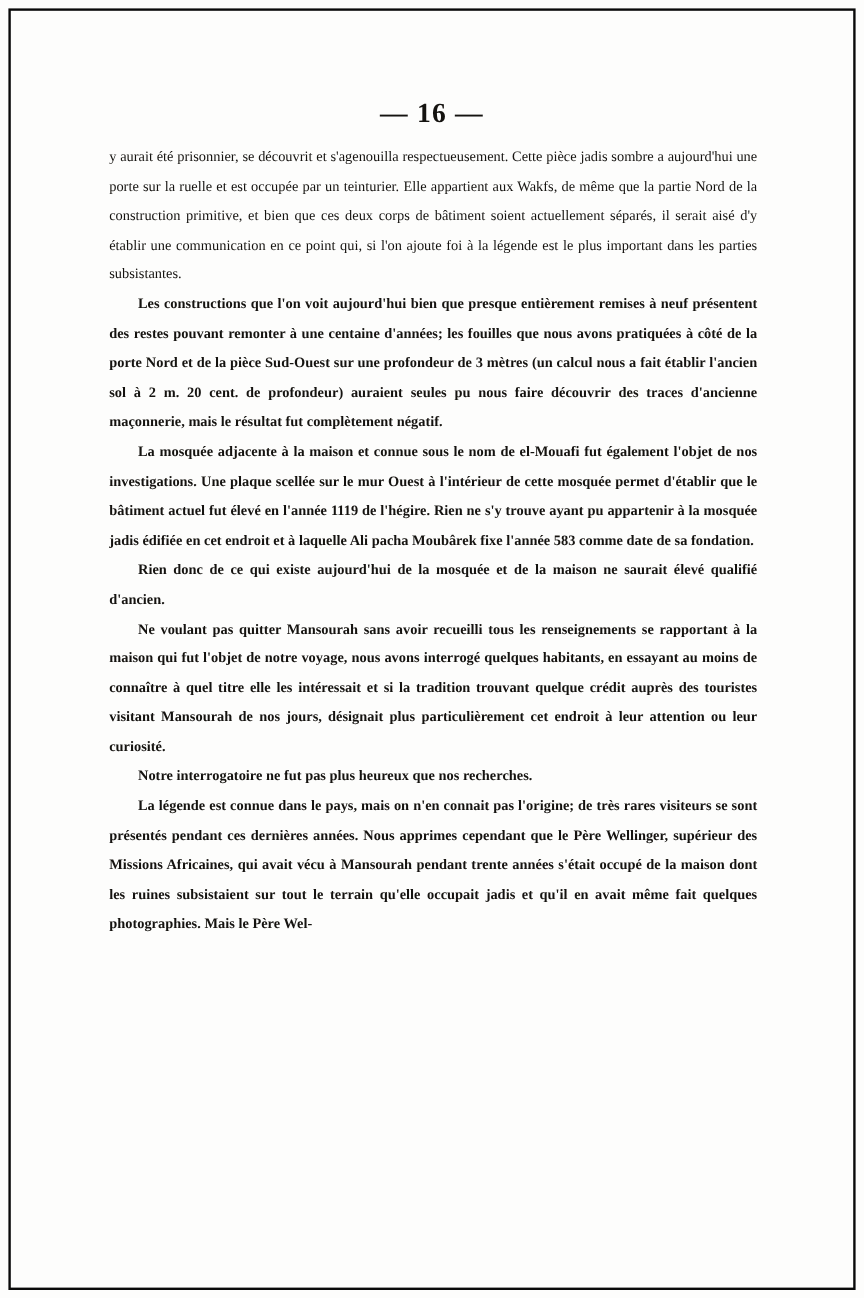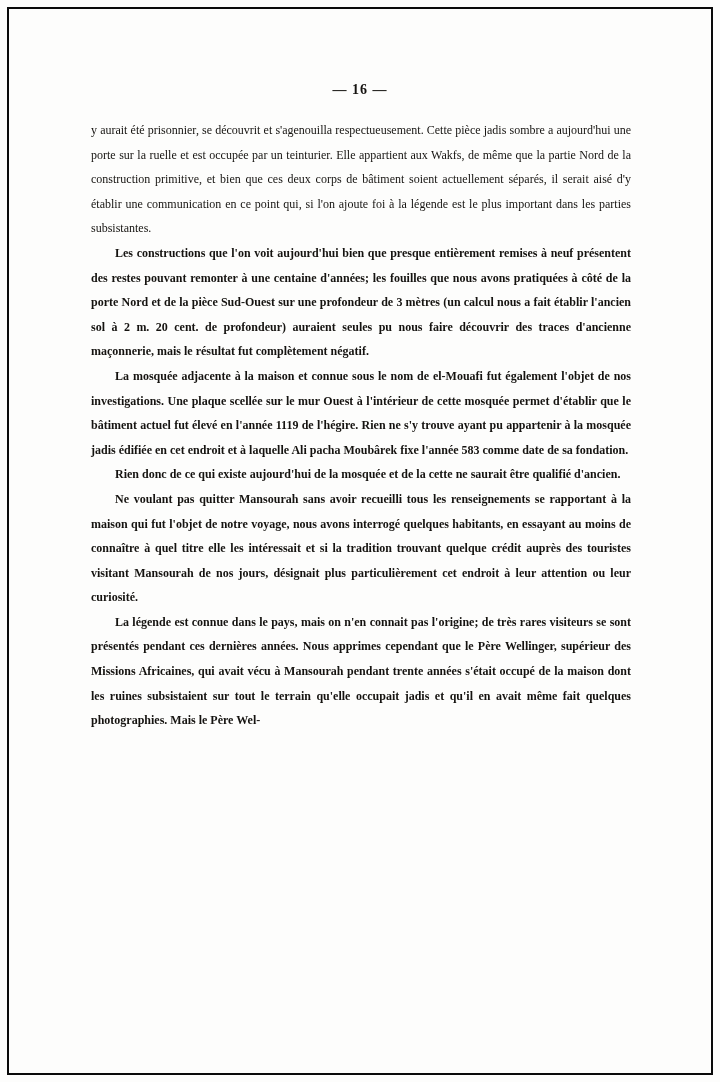--- a/index.html
+++ b/index.html
@@ -25,21 +25,21 @@
     bottom: 7px;
     border: 2px solid #0a0a0a;
     pointer-events: none;
   }
   .page-number {
     position: absolute;
     top: 82px;
     left: 0;
     width: 100%;
     text-align: center;
-    font-size: 14px;
+    font-size: 23px;
     font-weight: bold;
     letter-spacing: 1px;
   }
   .text-block {
     position: absolute;
     top: 118px;
     left: 91px;
     width: 540px;
     font-size: 12px;
     line-height: 24.6px;
@@ -59,17 +59,18 @@
 </head>
 <body>
 
 <div class="page">
   <div class="page-border"></div>
   <div class="page-number">— 16 —</div>
   <div class="text-block">
       <p class="para">y aurait été prisonnier, se découvrit et s'agenouilla respectueusement. Cette pièce jadis sombre a aujourd'hui une porte sur la ruelle et est occupée par un teinturier. Elle appartient aux Wakfs, de même que la partie Nord de la construction primitive, et bien que ces deux corps de bâtiment soient actuellement séparés, il serait aisé d'y établir une communication en ce point qui, si l'on ajoute foi à la légende est le plus important dans les parties subsistantes.</p>
       <p class="para indent">Les constructions que l'on voit aujourd'hui bien que presque entièrement remises à neuf présentent des restes pouvant remonter à une centaine d'années; les fouilles que nous avons pratiquées à côté de la porte Nord et de la pièce Sud-Ouest sur une profondeur de 3 mètres (un calcul nous a fait établir l'ancien sol à 2 m. 20 cent. de profondeur) auraient seules pu nous faire découvrir des traces d'ancienne maçonnerie, mais le résultat fut complètement négatif.</p>
       <p class="para indent">La mosquée adjacente à la maison et connue sous le nom de el-Mouafi fut également l'objet de nos investigations. Une plaque scellée sur le mur Ouest à l'intérieur de cette mosquée permet d'établir que le bâtiment actuel fut élevé en l'année 1119 de l'hégire. Rien ne s'y trouve ayant pu appartenir à la mosquée jadis édifiée en cet endroit et à laquelle Ali pacha Moubârek fixe l'année 583 comme date de sa fondation.</p>
-      <p class="para indent">Rien donc de ce qui existe aujourd'hui de la mosquée et de la cette ne saurait être qualifié d'ancien.</p>
+      <p class="para indent">Rien donc de ce qui existe aujourd'hui de la mosquée et de la maison ne saurait élevé qualifié d'ancien.</p>
       <p class="para indent">Ne voulant pas quitter Mansourah sans avoir recueilli tous les renseignements se rapportant à la maison qui fut l'objet de notre voyage, nous avons interrogé quelques habitants, en essayant au moins de connaître à quel titre elle les intéressait et si la tradition trouvant quelque crédit auprès des touristes visitant Mansourah de nos jours, désignait plus particulièrement cet endroit à leur attention ou leur curiosité.</p>
+      <p class="para indent">Notre interrogatoire ne fut pas plus heureux que nos recherches.</p>
       <p class="para indent">La légende est connue dans le pays, mais on n'en connait pas l'origine; de très rares visiteurs se sont présentés pendant ces dernières années. Nous apprimes cependant que le Père Wellinger, supérieur des Missions Africaines, qui avait vécu à Mansourah pendant trente années s'était occupé de la maison dont les ruines subsistaient sur tout le terrain qu'elle occupait jadis et qu'il en avait même fait quelques photographies. Mais le Père Wel-</p>
     </div>
 </div>
 
 </body></html>

